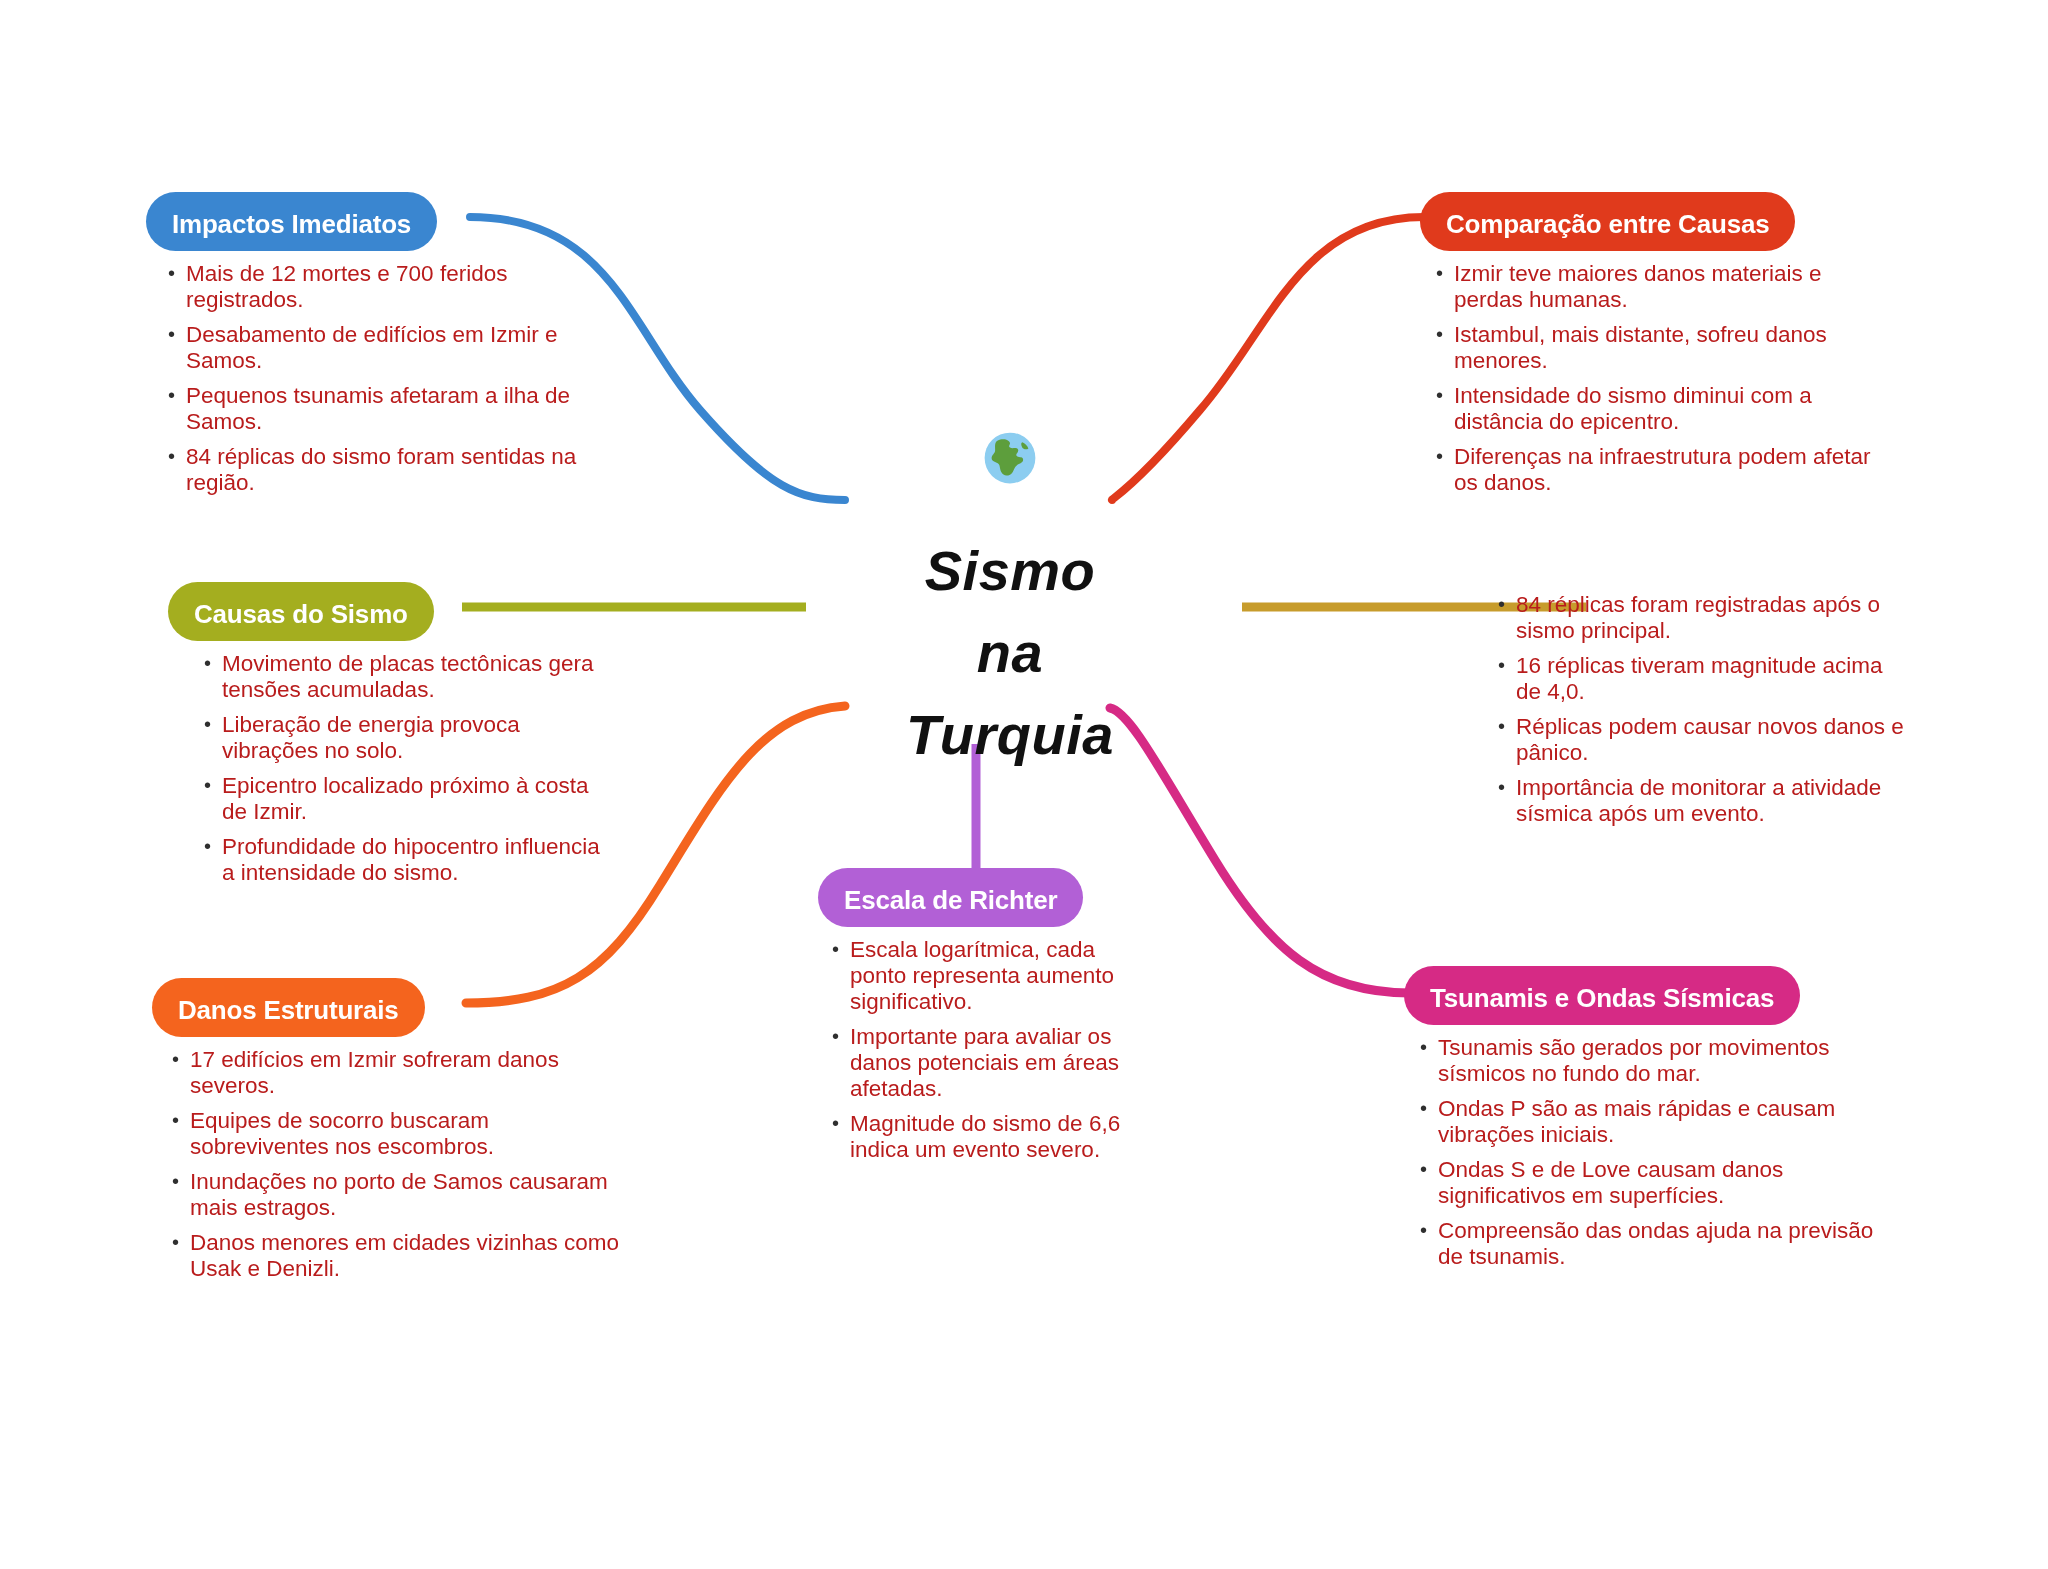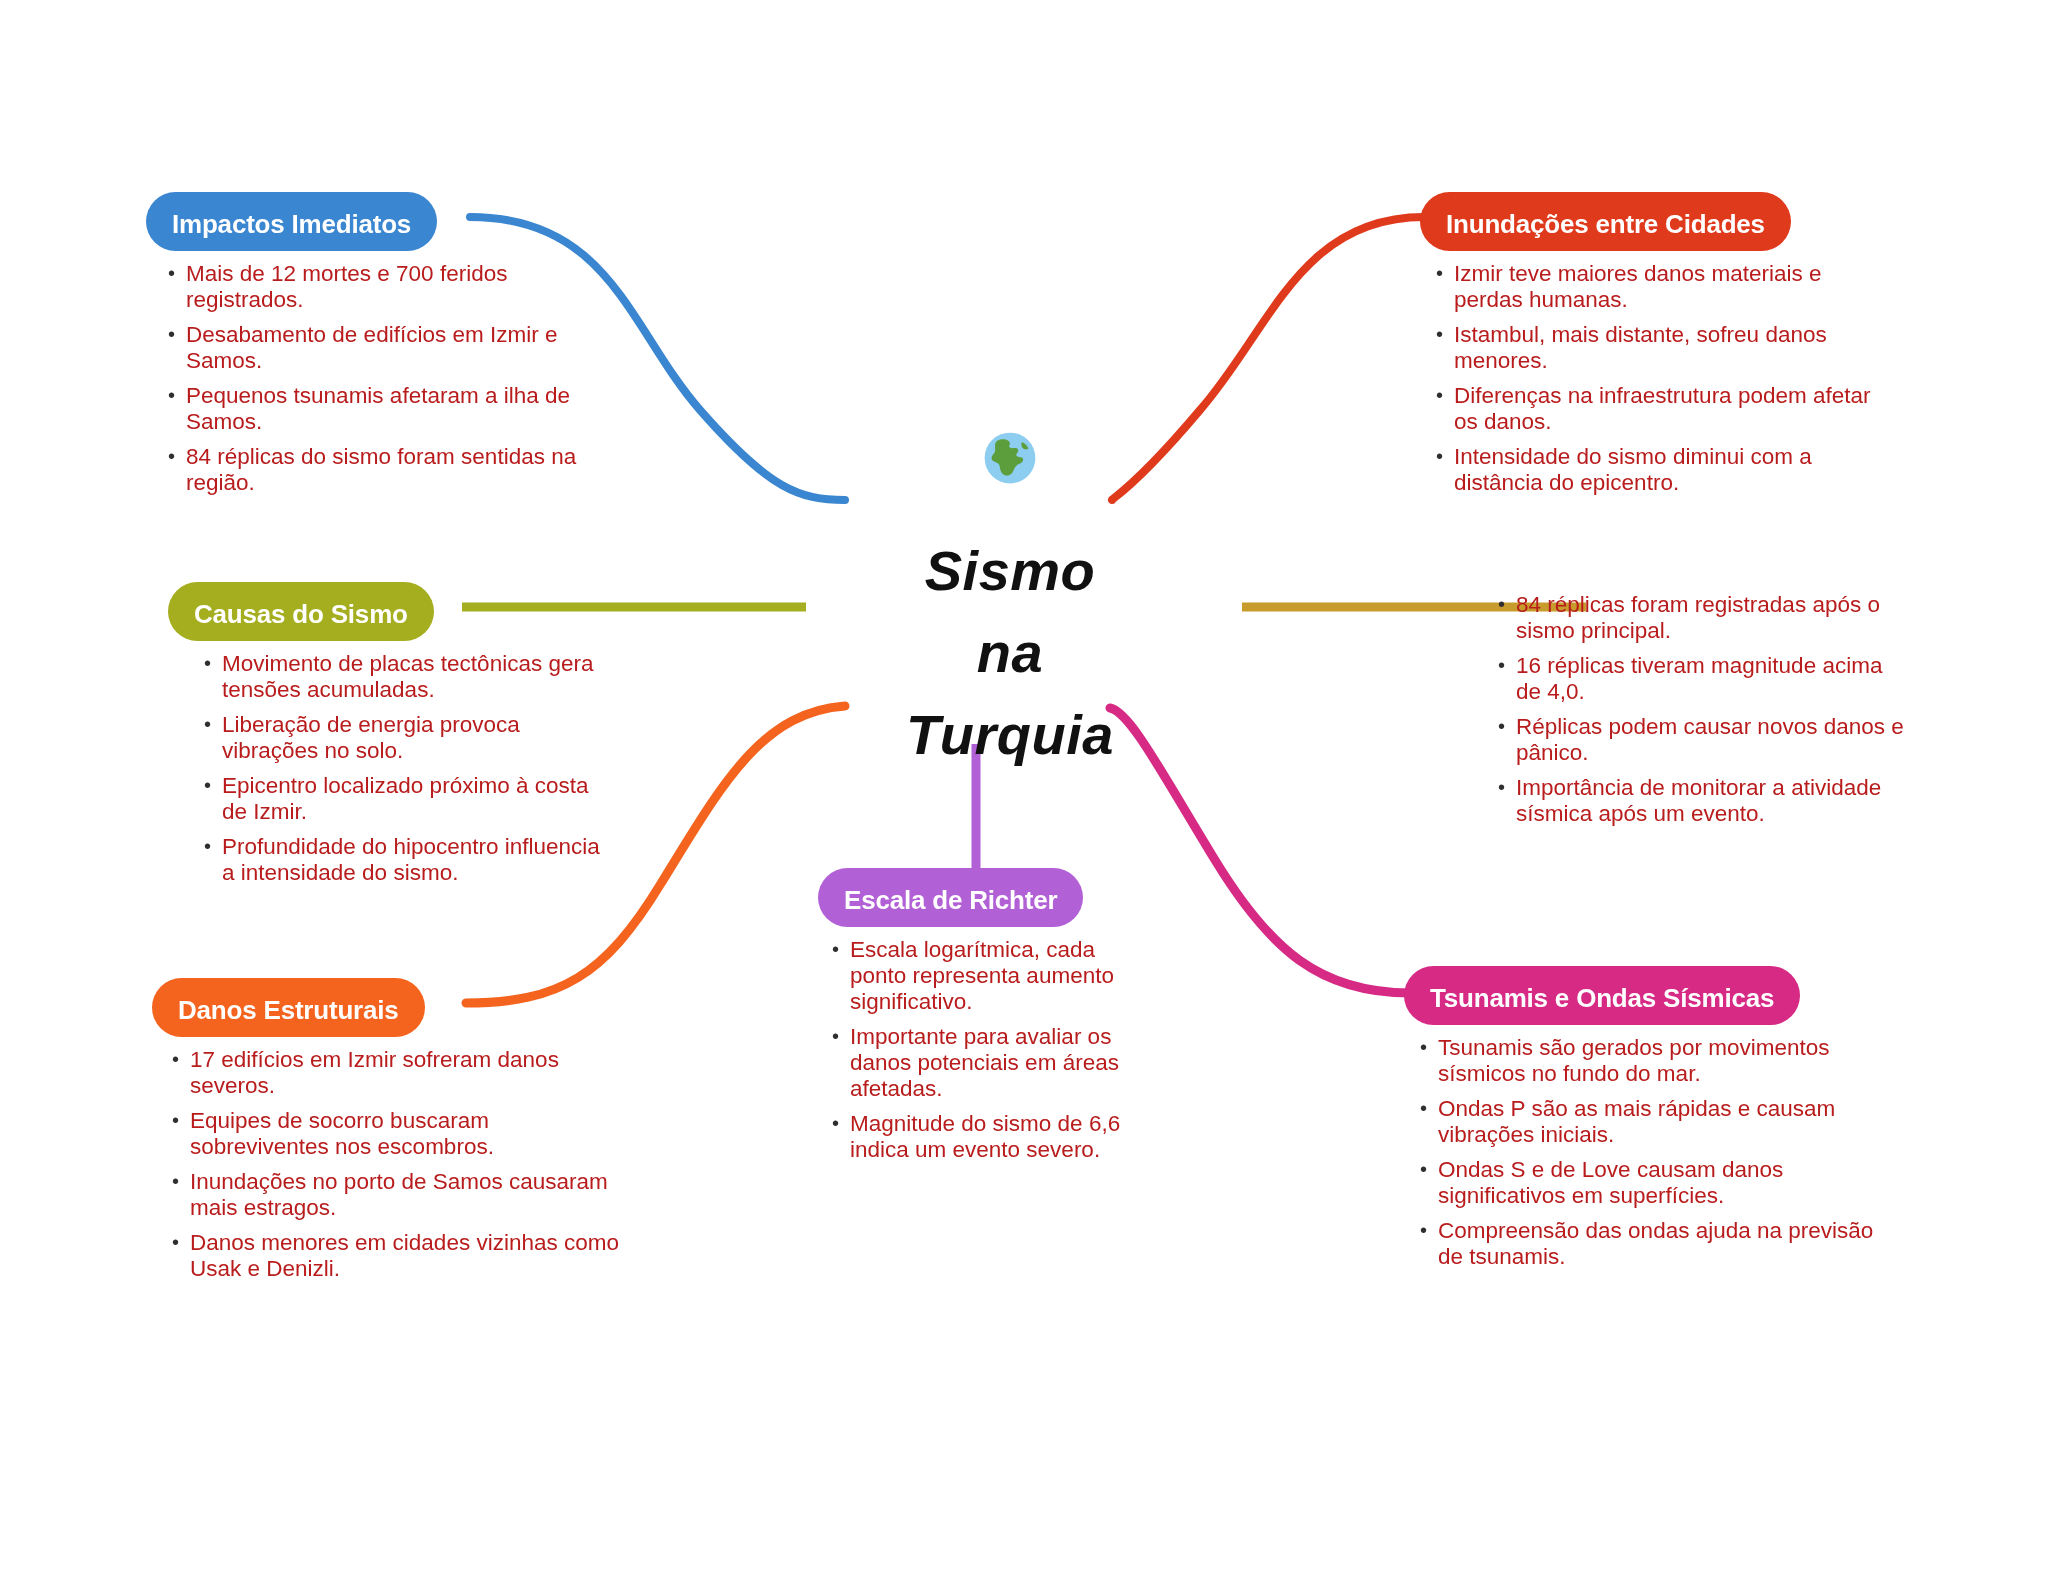--- a/index.html
+++ b/index.html
@@ -161,35 +161,35 @@
           <span>Pequenos tsunamis afetaram a ilha de Samos.</span>
         </li>
       <li>
           <span>84 réplicas do sismo foram sentidas na região.</span>
         </li>
     </ul>
   </div>
 
   <div class="branch" id="b-comparacao">
     <div class="pill-row">
-      <div class="pill" style="background:#e03a1c">Inundações entre Cidades</div>
+      <div class="pill" style="background:#e03a1c">Comparação entre Causas</div>
     </div>
     <ul class="points">
       <li>
           <span>Izmir teve maiores danos materiais e perdas humanas.</span>
         </li>
       <li>
           <span>Istambul, mais distante, sofreu danos menores.</span>
         </li>
       <li>
+          <span>Intensidade do sismo diminui com a distância do epicentro.</span>
+        </li>
+      <li>
           <span>Diferenças na infraestrutura podem afetar os danos.</span>
         </li>
-      <li>
-          <span>Intensidade do sismo diminui com a distância do epicentro.</span>
-        </li>
     </ul>
   </div>
 
   <div class="branch" id="b-causas">
     <div class="pill-row">
       <div class="pill" style="background:#a4ae1f">Causas do Sismo</div>
     </div>
     <ul class="points">
       <li>
           <span>Movimento de placas tectônicas gera tensões acumuladas.</span>

